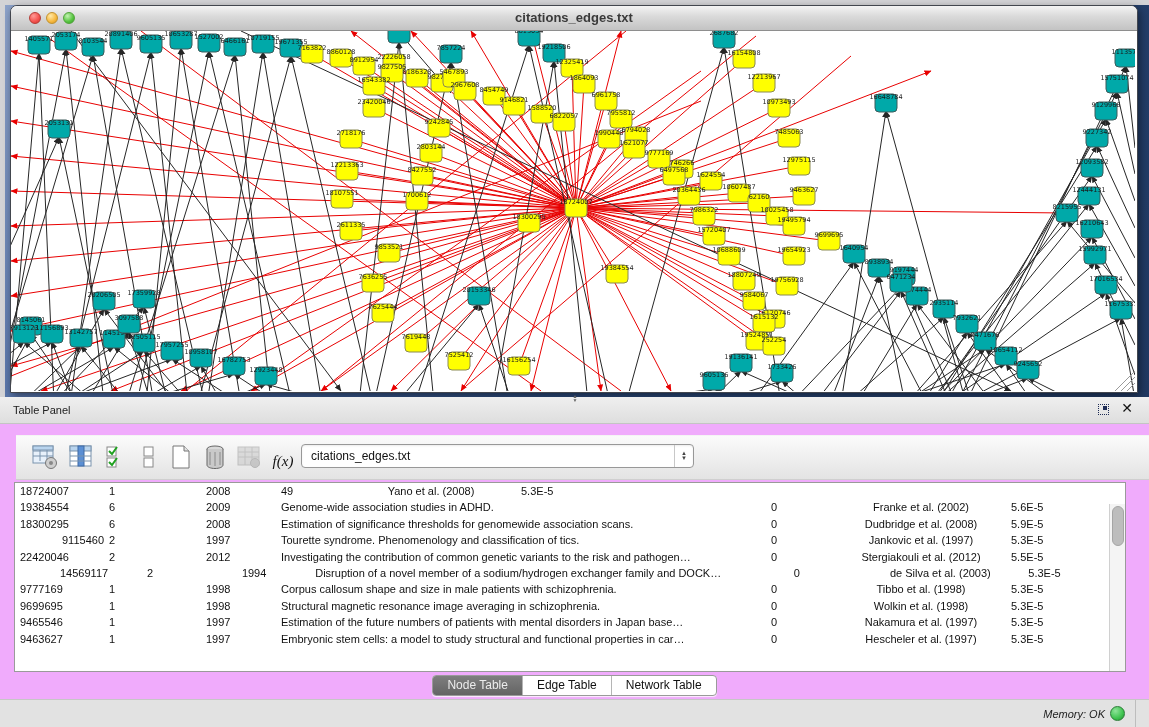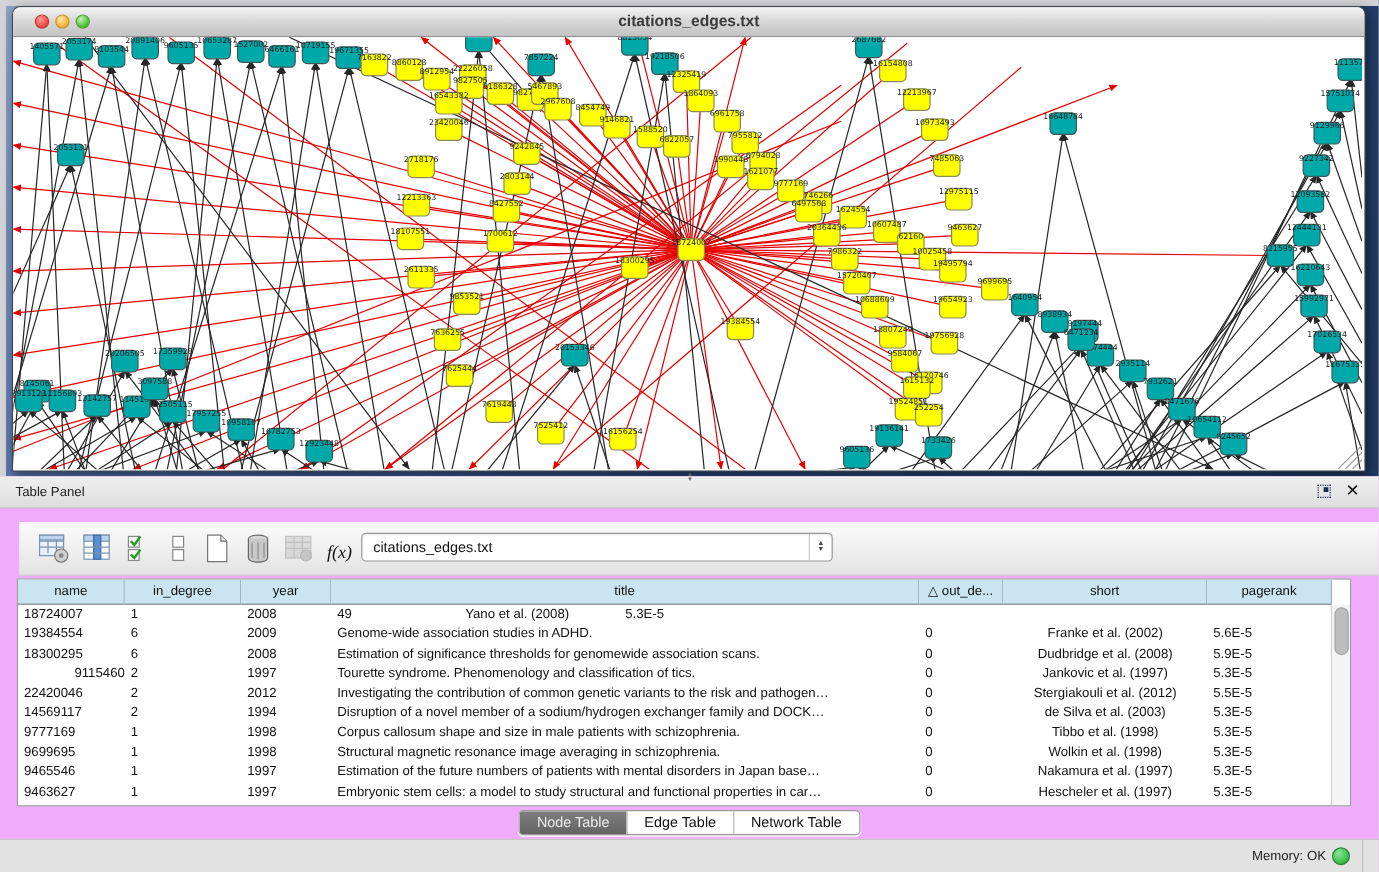--- a/index.html
+++ b/index.html
@@ -63,21 +63,21 @@
           border:1px solid #a5a5a5;border-radius:6px;cursor:pointer;}
   
   .tabsrow{position:absolute;left:0;top:278px;width:1149px;height:24px;text-align:center;}
   .seg{display:inline-flex;border:1px solid #9a9a9a;border-radius:4px;overflow:hidden;
        background:#fff;height:19px;box-shadow:0 1px 1px rgba(255,255,255,.8);}
   .seg .tab{font-size:12px;padding:2px 14px 0 14px;color:#111;border-right:1px solid #b5b5b5;cursor:pointer;}
   .seg .tab:last-child{border-right:none;}
   .seg .tab.sel{background:linear-gradient(#7e7e7e,#646464);color:#ececec;}
   
   .statusbar{position:absolute;left:0;top:302px;width:1149px;height:28px;background:#e2e2e2;
-             border-top:1px solid #c6c6c6;}
+             border-top:1px solid #c6c6c6;font-style:italic;}
   .mem{position:absolute;right:44px;top:8px;font-size:11px;color:#222;}
   .memdot{position:absolute;right:24px;top:6px;width:13px;height:13px;border-radius:50%;
           background:radial-gradient(circle at 35% 30%,#8fe39a,#3ec34f 60%,#258a33);border:1px solid #2a7d36;}
   .status-sep{position:absolute;right:13px;top:0;width:1px;height:28px;background:#bdbdbd;}
 </style>
 </head>
 <body>
 
 <div id="app">
 
@@ -634,29 +634,20 @@
       <button class="tb-btn" style="left:250px;top:10px;width:34px">
         <span class="fx">f(x)</span>
       </button>
       <div class="dropdown">
         <span class="dd-text">citations_edges.txt</span>
         <span class="dd-step">▲<br>▼</span>
       </div>
     </div>
 
     <div class="tablewrap">
-      <div class="thead" id="thead">
-          <div class="th" style="width: 89px;">name</div>
-          <div class="th" style="width: 97px;">in_degree</div>
-          <div class="th" style="width: 75px;">year</div>
-          <div class="th" style="width: 490px;">title</div>
-          <div class="th" style="width: 70px;">△ out_de...</div>
-          <div class="th" style="width: 170px;">short</div>
-          <div class="th" style="width: 104px;">pagerank</div>
-        </div>
       <div id="tbody">
           <div class="trow">
             <div class="td" style="width: 89px;">18724007</div>
             <div class="td" style="width: 97px;">1</div>
             <div class="td" style="width: 75px;">2008</div>
             <div class="td" style="width: 70px;">49</div>
             <div class="td center" style="width: 170px;">Yano et al. (2008)</div>
             <div class="td" style="width: 104px;">5.3E-5</div>
           </div>
           <div class="trow">
@@ -689,21 +680,21 @@
           <div class="trow">
             <div class="td" style="width: 89px;">22420046</div>
             <div class="td" style="width: 97px;">2</div>
             <div class="td" style="width: 75px;">2012</div>
             <div class="td" style="width: 490px;">Investigating the contribution of common genetic variants to the risk and pathogen…</div>
             <div class="td" style="width: 70px;">0</div>
             <div class="td center" style="width: 170px;">Stergiakouli et al. (2012)</div>
             <div class="td" style="width: 104px;">5.5E-5</div>
           </div>
           <div class="trow">
-            <div class="td" style="width: 89px;">14569117</div>
+            <div class="td" style="width: 89px; margin-left: 40px;">14569117</div>
             <div class="td" style="width: 97px;">2</div>
             <div class="td" style="width: 75px;">1994</div>
             <div class="td" style="width: 490px;">Disruption of a novel member of a sodium/hydrogen exchanger family and DOCK…</div>
             <div class="td" style="width: 70px;">0</div>
             <div class="td center" style="width: 170px;">de Silva et al. (2003)</div>
             <div class="td" style="width: 104px;">5.3E-5</div>
           </div>
           <div class="trow">
             <div class="td" style="width: 89px;">9777169</div>
             <div class="td" style="width: 97px;">1</div>

